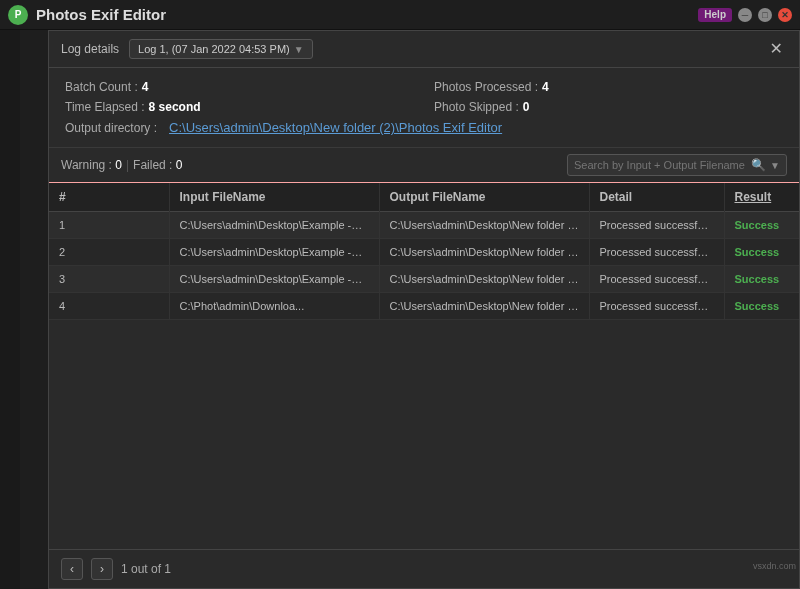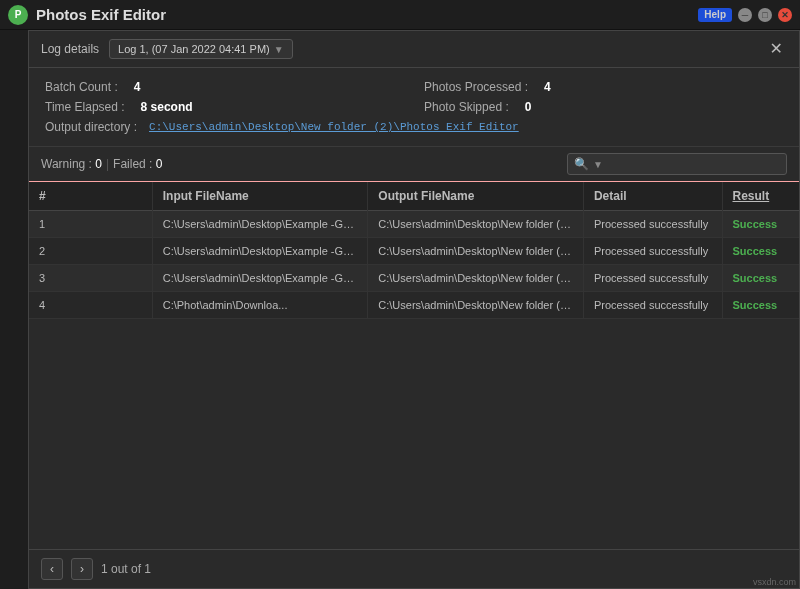--- a/index.html
+++ b/index.html
@@ -51,29 +51,30 @@
       height: 14px;
       border-radius: 50%;
       cursor: pointer;
       display: flex;
       align-items: center;
       justify-content: center;
       font-size: 9px;
       color: #333;
       font-weight: bold;
     }
-    .title-btn.help { background: #1d4ed8; color: #ccc; border-radius: 3px; width: auto; padding: 1px 6px; font-size: 10px; }
+    .title-btn.help { background: #701a75; color: #ccc; border-radius: 3px; width: auto; padding: 1px 6px; font-size: 10px; }
     .title-btn.minimize { background: #888; }
     .title-btn.maximize { background: #888; }
     .title-btn.close { background: #e74c3c; }
 
     
     .app-bg {
       background: #e5e5e5;
       position: relative;
+      margin-left: 20px;
     }
 
     
     .side-panel {
       position: absolute;
       left: 0;
       top: 0;
       width: 28px;
       background: #1e1e1e;
       bottom: 0;
@@ -134,32 +135,31 @@
     .info-section {
       padding: 12px 16px;
       border-bottom: 1px solid #3a3a3a;
       display: grid;
       grid-template-columns: 1fr 1fr;
       gap: 6px 20px;
     }
     .info-row {
       display: flex;
       align-items: center;
-      gap: 16px;
+      gap: 4px;
       font-size: 12px;
       color: #aaa;
     }
     .info-row span.label { color: #aaa; }
     .info-row span.value { color: #fff; font-weight: 600; }
     .info-link {
       color: #5b9bd5;
       text-decoration: underline;
       cursor: pointer;
-      font-size: 11px;
-      font-family: Liberation Mono, monospace;
+      font-size: 13px;
     }
     .info-row-full {
       grid-column: 1 / -1;
       display: flex;
       align-items: center;
       gap: 12px;
       color: #aaa;
       font-size: 12px;
     }
 
@@ -333,21 +333,21 @@
       border: 1px solid #666;
       color: #999;
       padding: 5px 16px;
       border-radius: 4px;
       font-size: 12px;
       font-weight: 600;
       cursor: not-allowed;
     }
     .watermark {
       position: absolute;
-      bottom: 2px;
+      bottom: 18px;
       right: 4px;
       color: #666;
       font-size: 9px;
     }
   </style>
 </head>
 <body>
 
 <div class="title-bar">
   <div class="title-bar-icon">
@@ -363,21 +363,21 @@
 </div>
 
 <div class="app-bg" style="position:relative; height: calc(589px - 30px);">
   <div class="side-panel"></div>
 
   <div class="dialog">
 
     <div class="dialog-titlebar">
       <span class="dialog-title-label">Log details</span>
       <div class="log-dropdown">
-        <span>Log 1, (07 Jan 2022 04:41 PM)</span>
+        <span>Log 1, (07 Jan 2022 04:53 PM)</span>
         <span class="log-dropdown-arrow">▼</span>
       </div>
       <div class="dialog-close-btn">✕</div>
     </div>
 
     <div class="info-section">
       <div class="info-row">
         <span class="label">Batch Count :</span>
         <span class="value">4</span>
       </div>
@@ -403,20 +403,21 @@
       <div class="filter-item">
         <span>Warning :</span>
         <span class="count">0</span>
       </div>
       <span class="filter-sep"> | </span>
       <div class="filter-item">
         <span>Failed :</span>
         <span class="count">0</span>
       </div>
       <div class="search-box">
+        <input class="search-input" type="text" placeholder="Search by Input + Output Filename" style="">
         <span class="search-icon-btn">🔍</span>
         <span class="search-dropdown-btn">▼</span>
       </div>
     </div>
 
     <div class="table-container">
       <table>
         <thead>
           <tr>
             <th class="col-num">#</th>

